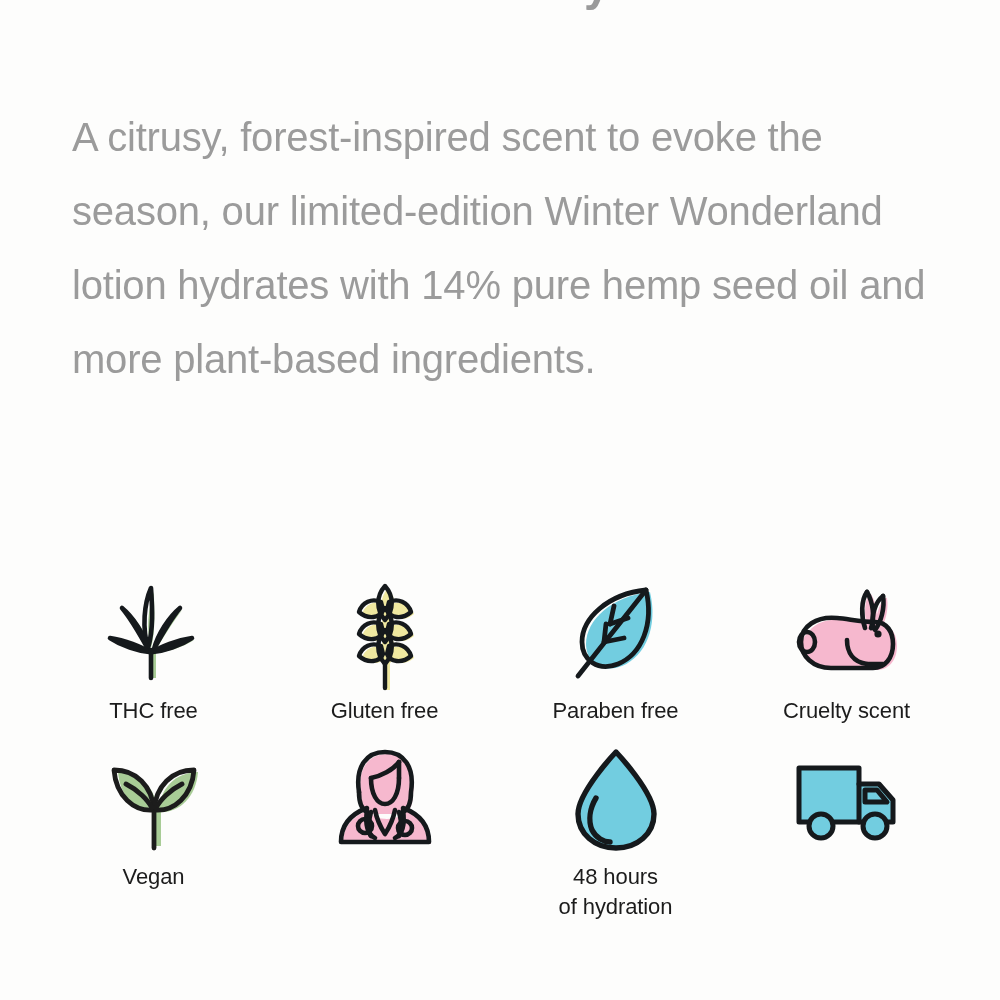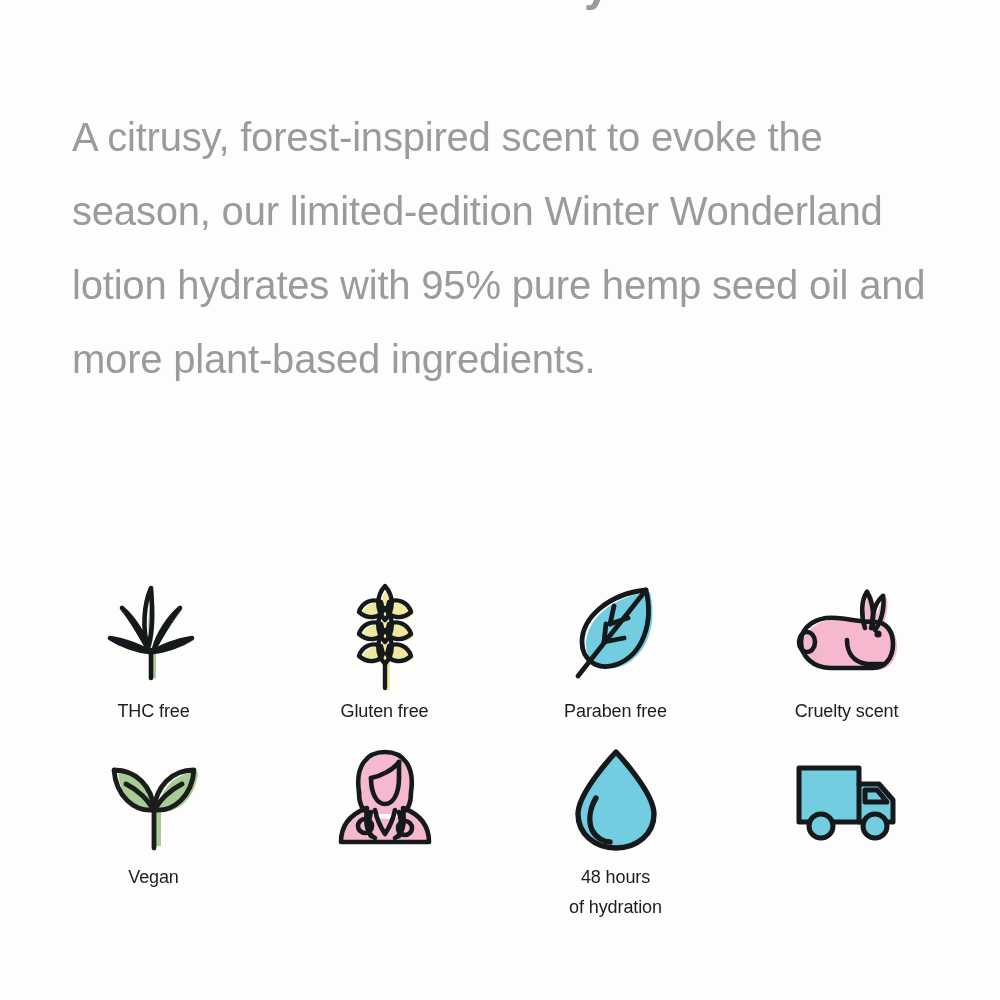--- a/index.html
+++ b/index.html
@@ -74,37 +74,37 @@
     justify-content: center;
   }
   .benefit-icon svg {
     width: 100%;
     height: 100%;
     display: block;
     overflow: visible;
   }
   .benefit-label {
     margin-top: 6px;
-    font-size: 18px;
+    font-size: 22px;
     line-height: 30px;
     color: #1c1c1c;
     text-align: center;
     font-weight: 400;
     white-space: pre-line;
     letter-spacing: -0.1px;
   }
 </style>
 </head>
 <body>
 
 <div class="heading-clip">
   <div class="heading-text">Winter Wonderland Body Lotion</div>
 </div>
 
-<p class="description">A citrusy, forest-inspired scent to evoke the season, our limited-edition Winter Wonderland lotion hydrates with 95% pure hemp seed oil and more plant-based ingredients.</p>
+<p class="description">A citrusy, forest-inspired scent to evoke the season, our limited-edition Winter Wonderland lotion hydrates with 14% pure hemp seed oil and more plant-based ingredients.</p>
 
 <div class="benefits">
 
   <div class="benefit">
     <div class="benefit-icon">
       <svg viewBox="0 0 112 112">
         <g transform="translate(6,4)">
           <g fill="#a8cc96">
             <path d="M50 10 C44 26 42 48 47 66 C52 48 50 26 50 10 Z"></path>
             <path d="M22 28 C31 40 42 57 48 68 C44 54 33 37 22 28 Z"></path>

